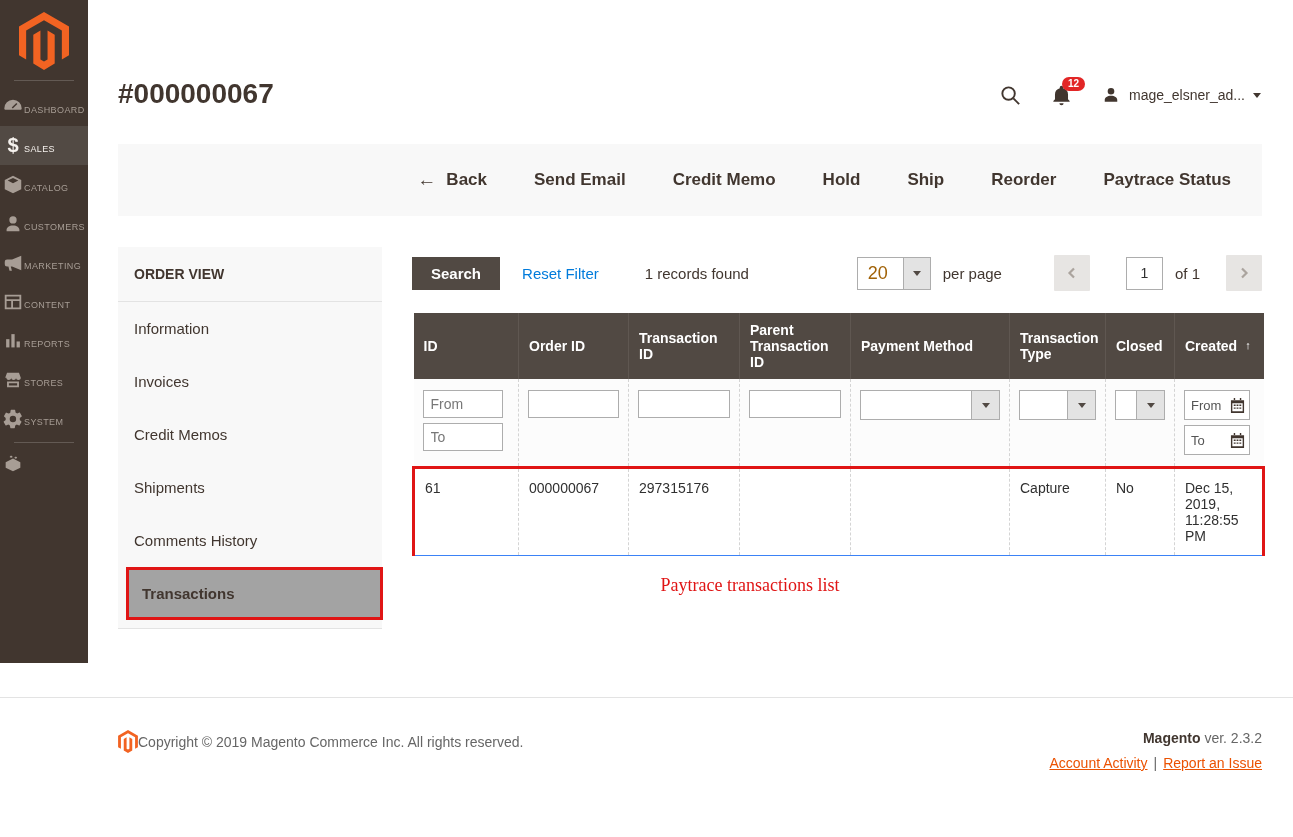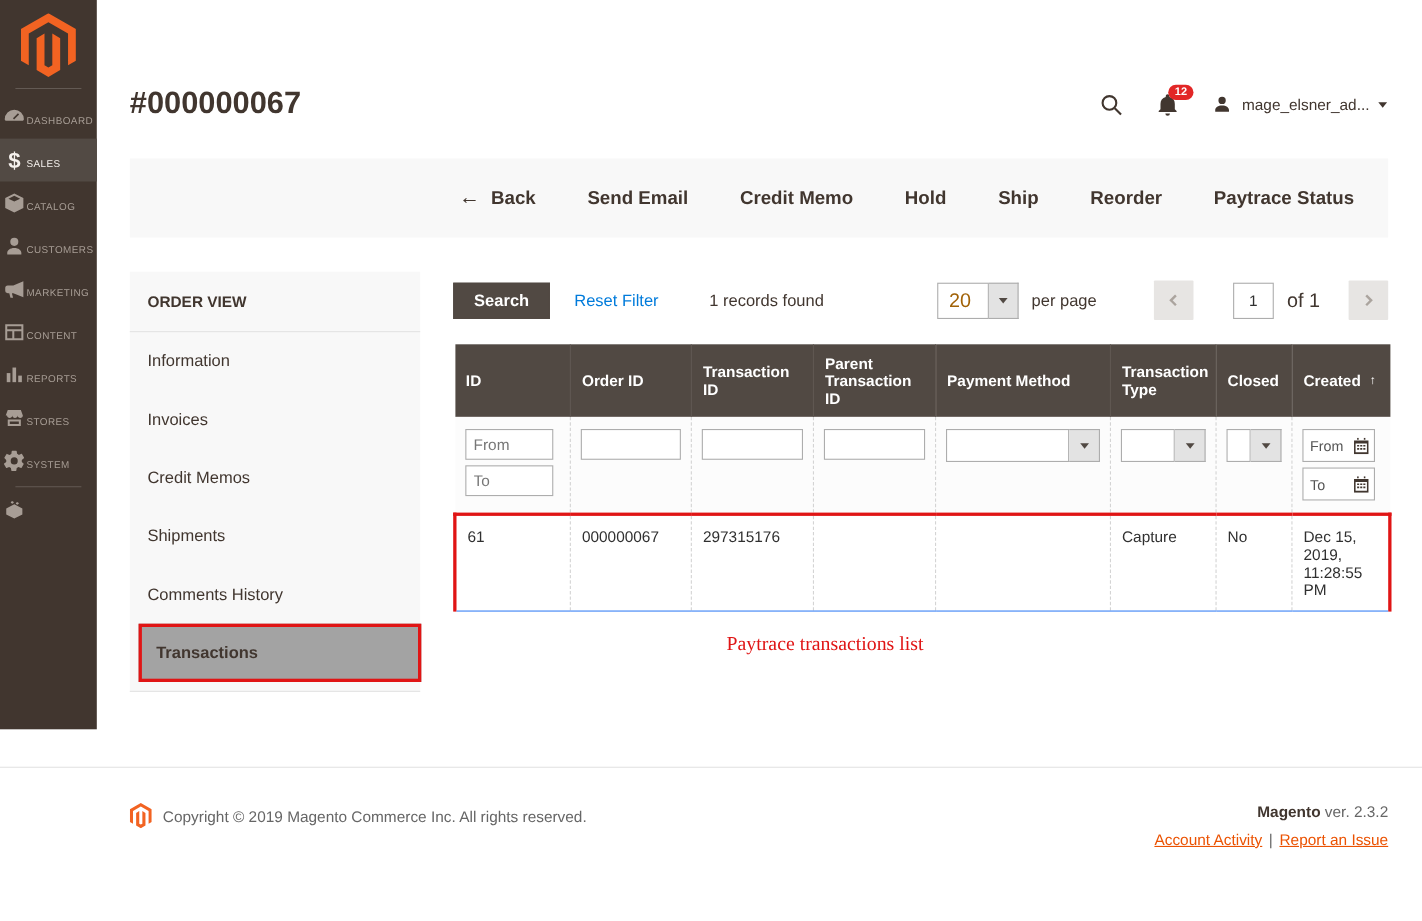--- a/index.html
+++ b/index.html
@@ -54,21 +54,21 @@
   .toolbar-spacer { flex:1; }
   .select-ctrl { display:flex; height:33px; cursor:pointer; }
   .select-val { width:47px; border:1px solid #adadad; background:#fff; display:flex; align-items:center; padding-left:10px; font-size:18px; color:#a16207; }
   .select-arrow { width:27px; border:1px solid #adadad; border-left:none; background:#e3e3e3; display:flex; align-items:center; justify-content:center; }
   .select-arrow::after { content:""; width:0; height:0; border-left:4px solid transparent; border-right:4px solid transparent; border-top:5px solid #514943; }
   .per-page-label { margin:0 14px 0 12px; font-size:15px; color:#41362f; }
   .pager { display:flex; align-items:center; margin-left:38px; gap:0; }
   .pager-btn { width:36px; height:36px; background:#e7e5e3; border:none; display:flex; align-items:center; justify-content:center; cursor:default; border-radius:1px; }
   .pager-btn svg { width:12px; height:12px; stroke:#aba49e; stroke-width:2.2; fill:none; }
   .page-input { width:37px; height:33px; margin-left:36px; border:1px solid #adadad; text-align:center; font-size:14px; color:#303030; font-family:"Liberation Sans", sans-serif; }
-  .of-label { margin:0 26px 0 12px; font-size:18px; color:#41362f; }
+  .of-label { margin:0 26px 0 12px; font-size:15px; color:#41362f; }
 
   
   table.grid { margin-top:22px; width:850px; border-collapse:collapse; table-layout:fixed; }
   table.grid th { background:#514943; color:#fff; font-size:14px; font-weight:bold; text-align:left;
                   padding:9px 10px; height:54px; vertical-align:middle; border-left:1px solid #5f5751; cursor:pointer; }
   table.grid th:first-child { border-left:none; }
   .sort-arrow { font-size:11px; margin-left:8px; position:relative; top:-2px; font-weight:normal; }
   tr.filter-row td { background:#fcfcfc; padding:11px 9px; vertical-align:top; border-right:1px dashed #d4d4d4; }
   tr.filter-row td:last-child { border-right:none; }
   .flt-input { display:block; height:28px; border:1px solid #adadad; padding:0 7px; font-size:14px; width:100%;
@@ -90,21 +90,21 @@
   tr.data-row td:first-child { border-left:3px solid #e01515; }
   tr.data-row td:last-child { border-right:3px solid #e01515; }
 
   
   .annotation { position:absolute; left:412px; top:575px; width:676px; text-align:center;
                 font-family:"Liberation Serif", serif; font-size:18px; color:#e01515; }
 
   
   .footer { position:absolute; left:0; top:697px; width:1293px; height:140px; border-top:1px solid #e3e3e3; background:#fff; }
   .footer-inner { display:flex; justify-content:space-between; align-items:flex-start; padding:32px 31px 0 118px; }
-  .footer-left { display:flex; align-items:center; gap:10px; }
+  .footer-left { display:flex; align-items:center; }
   .footer-left svg { width:20px; height:23px; }
   .copyright { font-size:14px; color:#666; }
   .footer-right { display:flex; flex-direction:column; align-items:flex-end; gap:9px; }
   .version-line { font-size:14px; color:#666; }
   .version-line b { color:#41362f; }
   .footer-links { font-size:14px; }
   .footer-links a { color:#eb5202; text-decoration:underline; cursor:pointer; }
   .footer-links .sep { color:#666; margin:0 6px; }
 </style>
 </head>

